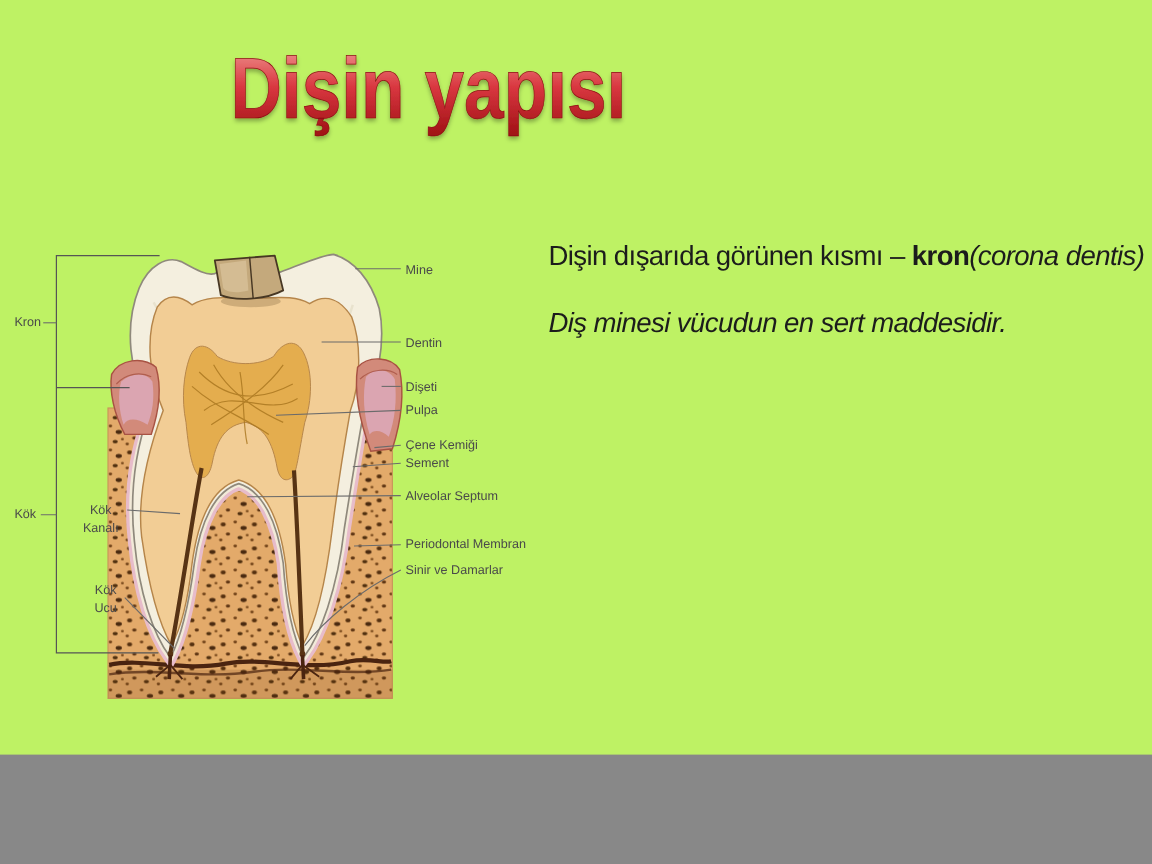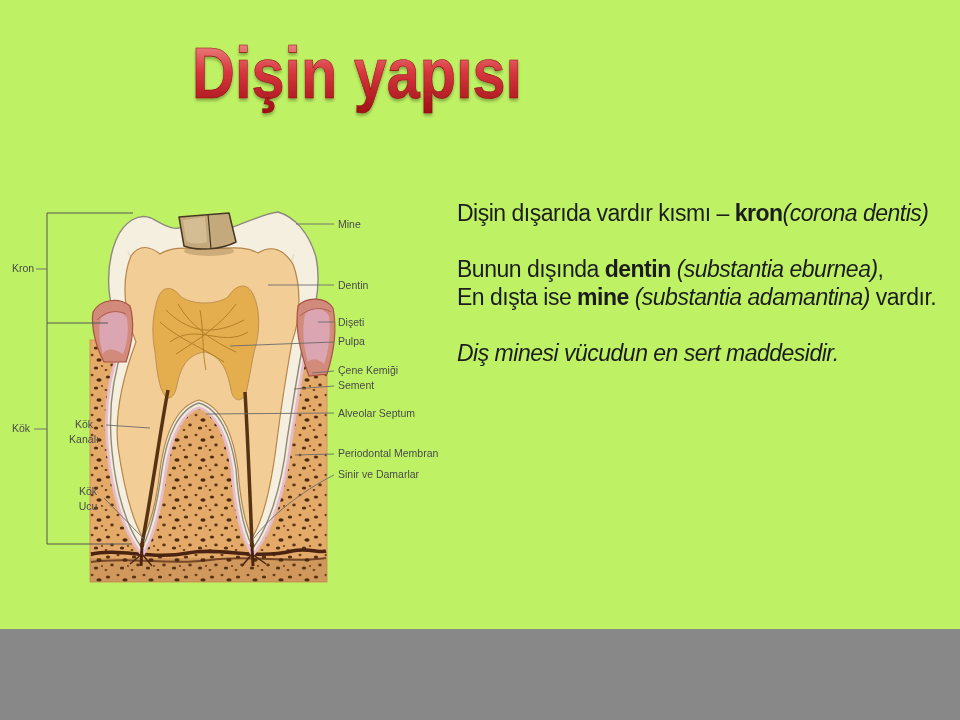--- a/index.html
+++ b/index.html
@@ -148,24 +148,20 @@
       <text x="12" y="240">Kök</text>
       <text x="84" y="236" text-anchor="middle">Kök</text>
       <text x="84" y="251" text-anchor="middle">Kanalı</text>
       <text x="88" y="303" text-anchor="middle">Kök</text>
       <text x="88" y="318" text-anchor="middle">Ucu</text>
     </g>
   </svg>
 
   <div class="textcol">
     <p>
-      <span><span>Dişin dışarıda vardır kısmı – </span><b>kron</b><i>(corona dentis)</i></span><br>
-    </p>
-    <p>
-      <span><span>Bunun dışında </span><b>dentin</b><span> </span><i>(substantia eburnea)</i><span>,</span></span><br>
-      <span><span>En dışta ise </span><b>mine</b><span> </span><i>(substantia adamantina)</i><span> vardır.</span></span>
+      <span><span>Dişin dışarıda görünen kısmı – </span><b>kron</b><i>(corona dentis)</i></span><br>
     </p>
     <p>
       <span><i>Diş minesi vücudun en sert maddesidir.</i></span>
     </p>
   </div>
 
 </div>
 
 </body></html>

